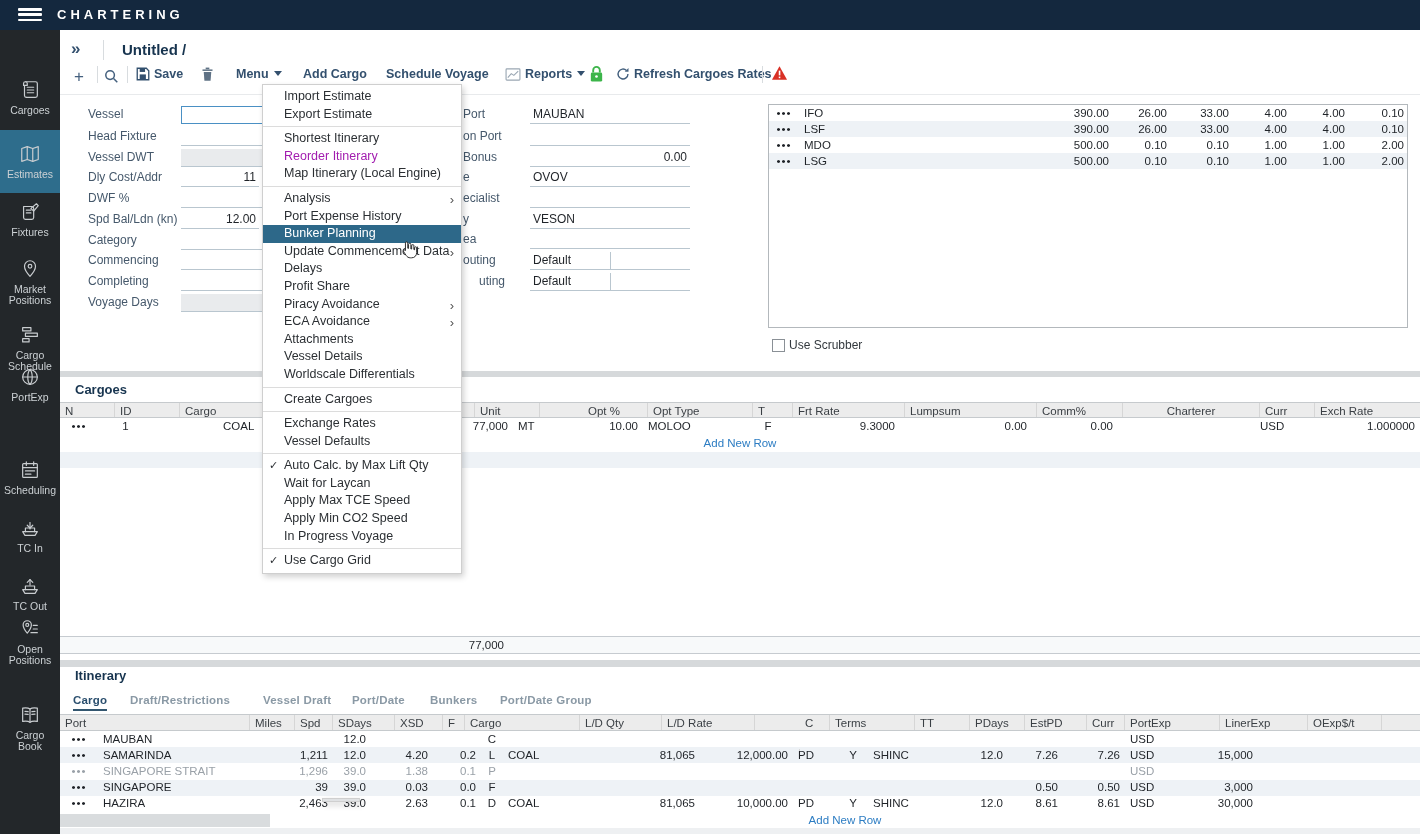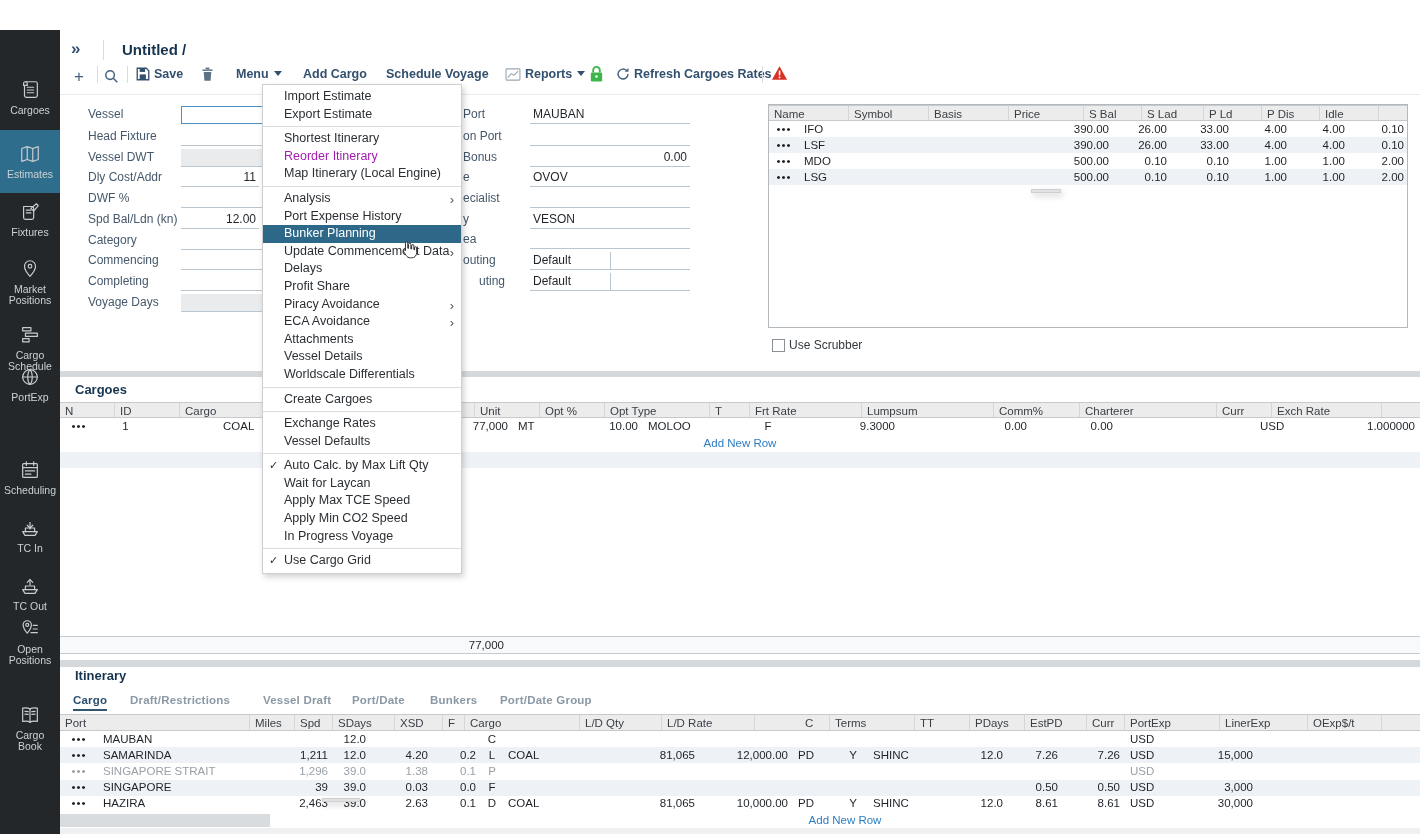--- a/index.html
+++ b/index.html
@@ -58,20 +58,28 @@
   .tab.active{color:#2b4f6e;border-bottom:2px solid #33566f;padding-bottom:3px;}
   .chkbox{position:absolute;width:11px;height:11px;border:1px solid #8a9096;background:#fff;cursor:pointer;}
   .cursor{position:absolute;z-index:60;}
   .scrollthumb{position:absolute;background:#d9dcde;cursor:grab;}
 </style>
 </head>
 <body>
 
 <div id="app">
 
+  <div class="topbar">
+    <div class="hamburger">
+        <i></i>
+        <i></i>
+        <i></i>
+      </div>
+    <div class="apptitle">CHARTERING</div>
+  </div>
 
   <div class="sidebar" id="sidebar">
       <div class="sbitem" style="top: 44px; height: 48px;">
         <svg width="22" height="22" viewBox="0 0 24 24">
           <path d="M7 3h11a2 2 0 0 1 2 2v13a2 2 0 0 1-2 2H8"></path>
           <path d="M7 3a2 2 0 0 0-2 2v2h4V5a2 2 0 0 0-2-2z"></path>
           <path d="M8 20a2 2 0 0 1-2-2V8"></path>
           <line x1="9" y1="9" x2="16" y2="9"></line>
           <line x1="9" y1="12" x2="16" y2="12"></line>
           <line x1="9" y1="15" x2="16" y2="15"></line>
@@ -269,32 +277,20 @@
       <div class="finput" style="left: 530px; top: 231px; width: 160px;"></div>
       <div class="flabel" style="left: 463px; top: 252.5px;">outing</div>
       <div class="finput" style="left: 530px; top: 251.5px; width: 80px;">Default</div>
       <div class="finput" style="left: 610px; top: 251.5px; width: 80px; border-left: 1px solid rgb(185, 198, 207);"></div>
       <div class="flabel" style="left: 479px; top: 273.5px;">uting</div>
       <div class="finput" style="left: 530px; top: 272.5px; width: 80px;">Default</div>
       <div class="finput" style="left: 610px; top: 272.5px; width: 80px; border-left: 1px solid rgb(185, 198, 207);"></div>
     </div>
 
   <div class="abs" style="left:768px;top:104px;width:640px;height:224px;border:1px solid #b3b8bc;box-sizing:border-box;background:#fff;" id="market">
-      <div class="grid-h" style="height: 16px;">
-        <div class="c a-l menu" style="width: 30px; flex: 0 0 30px;"></div>
-        <div class="c a-l" style="width: 80px; flex: 0 0 80px;">Name</div>
-        <div class="c a-l" style="width: 80px; flex: 0 0 80px;">Symbol</div>
-        <div class="c a-l" style="width: 80px; flex: 0 0 80px;">Basis</div>
-        <div class="c a-l" style="width: 75px; flex: 0 0 75px;">Price</div>
-        <div class="c a-l" style="width: 58px; flex: 0 0 58px;">S Bal</div>
-        <div class="c a-l" style="width: 62px; flex: 0 0 62px;">S Lad</div>
-        <div class="c a-l" style="width: 58px; flex: 0 0 58px;">P Ld</div>
-        <div class="c a-l" style="width: 58px; flex: 0 0 58px;">P Dis</div>
-        <div class="c a-l" style="width: 59px; flex: 0 0 59px;">Idle</div>
-      </div>
       <div class="grow" style="height: 16px;">
         <div class="c a-c rowmenu" style="flex: 0 0 30px; width: 30px;">•••</div>
         <div class="c a-l" style="flex: 0 0 80px; width: 80px;">IFO</div>
         <div class="c a-l" style="flex: 0 0 80px; width: 80px;"></div>
         <div class="c a-l" style="flex: 0 0 80px; width: 80px;"></div>
         <div class="c a-r" style="flex: 0 0 75px; width: 75px;">390.00</div>
         <div class="c a-r" style="flex: 0 0 58px; width: 58px;">26.00</div>
         <div class="c a-r" style="flex: 0 0 62px; width: 62px;">33.00</div>
         <div class="c a-r" style="flex: 0 0 58px; width: 58px;">4.00</div>
         <div class="c a-r" style="flex: 0 0 58px; width: 58px;">4.00</div>
@@ -344,27 +340,27 @@
 
   <div class="sectitle" style="left:75px;top:382px;">Cargoes</div>
   <div class="abs" style="left:60px;top:402px;width:1360px;" id="cargoes-grid">
       <div class="grid-h" style="height: 16px;">
         <div class="c a-l menu" style="width: 38px; flex: 0 0 38px;"></div>
         <div class="c a-l" style="width: 55px; flex: 0 0 55px;">N</div>
         <div class="c a-l" style="width: 65px; flex: 0 0 65px;">ID</div>
         <div class="c a-l" style="width: 235px; flex: 0 0 235px;">Cargo</div>
         <div class="c a-l" style="width: 60px; flex: 0 0 60px;">Qty</div>
         <div class="c a-l" style="width: 65px; flex: 0 0 65px;">Unit</div>
-        <div class="c a-l" style="width: 65px; flex: 0 0 65px;">Opt %</div>
+        <div class="c a-l" style="width: 65px; flex: 0 0 65px; margin-left: 43px;">Opt %</div>
         <div class="c a-l" style="width: 105px; flex: 0 0 105px;">Opt Type</div>
         <div class="c a-l" style="width: 40px; flex: 0 0 40px;">T</div>
         <div class="c a-l" style="width: 112px; flex: 0 0 112px;">Frt Rate</div>
         <div class="c a-l" style="width: 132px; flex: 0 0 132px;">Lumpsum</div>
         <div class="c a-l" style="width: 86px; flex: 0 0 86px;">Comm%</div>
-        <div class="c a-l" style="width: 137px; flex: 0 0 137px;">Charterer</div>
+        <div class="c a-l" style="width: 137px; flex: 0 0 137px; text-align: center;">Charterer</div>
         <div class="c a-l" style="width: 55px; flex: 0 0 55px;">Curr</div>
         <div class="c a-l" style="width: 110px; flex: 0 0 110px;">Exch Rate</div>
       </div>
       <div class="grow" style="height: 17px;">
         <div class="c a-c rowmenu" style="flex: 0 0 38px; width: 38px;">•••</div>
         <div class="c a-c" style="flex: 0 0 55px; width: 55px;">1</div>
         <div class="c a-l" style="flex: 0 0 65px; width: 65px;"></div>
         <div class="c a-l" style="flex: 0 0 235px; width: 235px;">COAL</div>
         <div class="c a-r" style="flex: 0 0 60px; width: 60px;">77,000</div>
         <div class="c a-l" style="flex: 0 0 65px; width: 65px;">MT</div>

